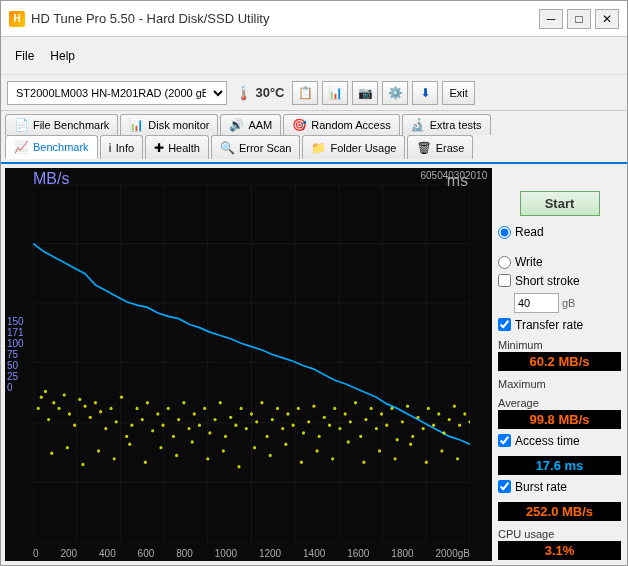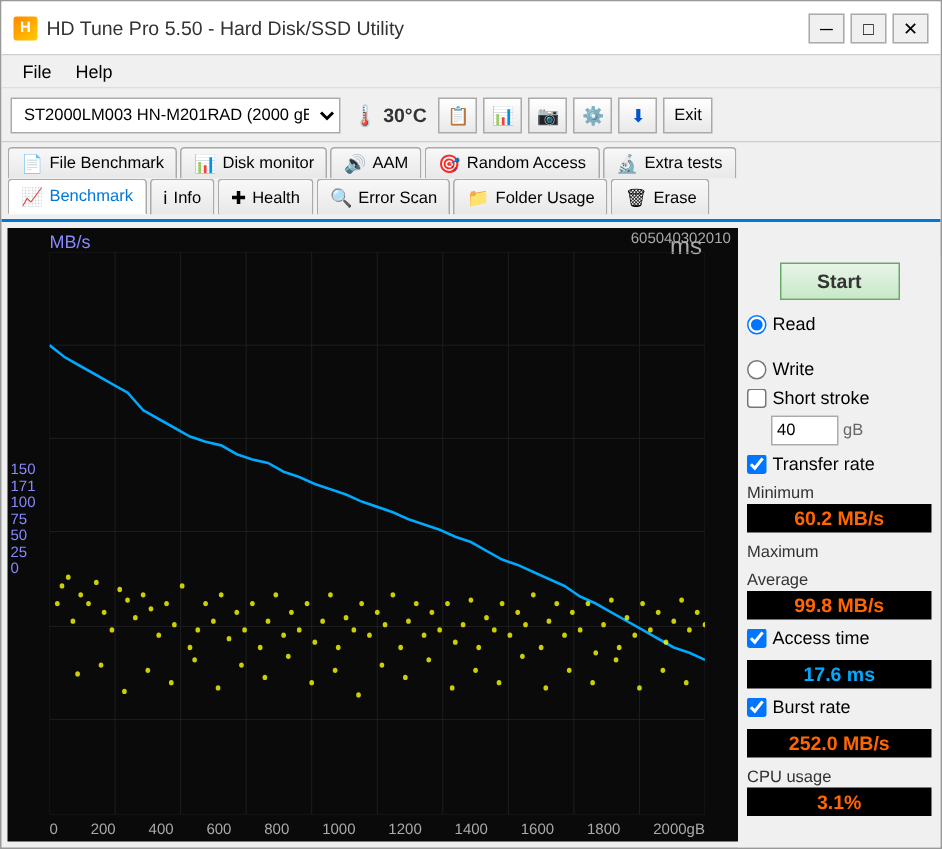--- a/index.html
+++ b/index.html
@@ -6,21 +6,21 @@
     body { font-family: 'Segoe UI', Tahoma, sans-serif; font-size: 12px; background: #f0f0f0; width: 628px; height: 566px; overflow: hidden; }
     
     .window { width: 628px; height: 566px; background: #f0f0f0; border: 1px solid #999; display: flex; flex-direction: column; }
     
     .title-bar { background: #fff; display: flex; align-items: center; justify-content: space-between; padding: 6px 8px; border-bottom: 1px solid #ccc; height: 36px; }
     .title-left { display: flex; align-items: center; gap: 6px; font-size: 13px; color: #333; }
     .title-icon { width: 16px; height: 16px; background: linear-gradient(135deg, #ff8800, #ffcc00); border-radius: 2px; display: flex; align-items: center; justify-content: center; font-size: 10px; color: white; font-weight: bold; }
     .window-controls { display: flex; gap: 4px; }
     .win-btn { width: 24px; height: 20px; border: 1px solid #aaa; background: #f0f0f0; cursor: pointer; display: flex; align-items: center; justify-content: center; font-size: 12px; }
     
-    .menu-bar { display: flex; gap: 0; padding: 2px 6px; background: #f0f0f0; border-bottom: 1px solid #ddd; height: 22px; align-items: center; }
+    .menu-bar { display: flex; gap: 0; padding: 2px 6px; background: #f0f0f0; border-bottom: 1px solid #ddd; height: 38px; align-items: center; }
     .menu-item { padding: 2px 8px; cursor: pointer; font-size: 12px; }
     
     .toolbar { display: flex; align-items: center; gap: 4px; padding: 4px 6px; background: #f0f0f0; border-bottom: 1px solid #ccc; height: 36px; }
     .disk-select { border: 1px solid #aaa; background: white; padding: 2px 4px; font-size: 11px; height: 24px; flex: 1; max-width: 220px; }
     .temp-display { display: flex; align-items: center; gap: 3px; font-size: 13px; font-weight: bold; color: #333; margin: 0 4px; }
     .temp-icon { color: #ff4444; font-size: 14px; }
     .toolbar-btn { border: 1px solid #aaa; background: linear-gradient(to bottom, #fff, #e8e8e8); padding: 2px 6px; cursor: pointer; height: 24px; font-size: 11px; display: flex; align-items: center; }
     .toolbar-icon-btn { border: 1px solid #aaa; background: linear-gradient(to bottom, #fff, #e8e8e8); width: 26px; height: 24px; cursor: pointer; display: flex; align-items: center; justify-content: center; }
     
     .tabs-row1 { display: flex; padding: 3px 4px 0; background: #f0f0f0; gap: 2px; }
@@ -29,32 +29,32 @@
     .tab.active { background: white; border-bottom: 1px solid white; z-index: 1; color: #0078d7; }
     .tab-icon { font-size: 12px; }
     
     .content-area { display: flex; flex: 1; overflow: hidden; }
     
     .chart-area { flex: 1; background: #0a0a0a; position: relative; overflow: hidden; margin: 4px 0 4px 4px; }
     
     .chart-labels-y-left { position: absolute; left: 2px; top: 0; bottom: 20px; display: flex; flex-direction: column; justify-content: center; color: #8888ff; font-size: 10px; padding: 2px 0; }
     .chart-labels-y-right { position: absolute; right: 2px; top: 0; bottom: 20px; display: flex; flex-direction: row; justify-content: space-between; color: #aaa; font-size: 10px; padding: 2px 0; text-align: left; }
     .chart-labels-x { position: absolute; bottom: 2px; left: 30px; right: 24px; display: flex; justify-content: space-between; color: #aaa; font-size: 10px; }
-    .chart-unit-left { position: absolute; top: 2px; left: 28px; color: #8888ff; font-size: 12px; }
+    .chart-unit-left { position: absolute; top: 2px; left: 28px; color: #8888ff; font-size: 16px; }
     .chart-unit-right { position: absolute; top: 4px; right: 24px; color: #aaa; font-size: 16px; }
     
     .right-panel { width: 135px; padding: 4px 6px; display: flex; flex-direction: column; gap: 5px; background: #f0f0f0; margin-top: 23px; }
     
     .start-btn { background: linear-gradient(to bottom, #e8f4e8, #c8e8c8); border: 1px solid #66aa66; padding: 4px 16px; cursor: pointer; font-size: 13px; font-weight: bold; color: #333; align-self: center; width: 80px; text-align: center; }
     
     .radio-group { display: flex; flex-direction: column; gap: 16px; margin-top: 4px; }
     .radio-item { display: flex; align-items: center; gap: 4px; font-size: 12px; }
     .radio-item input[type=radio] { width: 13px; height: 13px; }
     
-    .checkbox-item { display: flex; align-items: center; gap: 4px; font-size: 12px; }
+    .checkbox-item { display: flex; align-items: flex-start; gap: 4px; font-size: 12px; }
     .checkbox-item input[type=checkbox] { width: 13px; height: 13px; }
     
     .stroke-input-row { display: flex; align-items: center; gap: 3px; margin-left: 16px; }
     .stroke-input { width: 45px; border: 1px solid #aaa; padding: 1px 3px; font-size: 11px; height: 20px; }
     .stroke-unit { font-size: 11px; color: #666; }
     
     .stat-block { margin-top: 2px; }
     .stat-label { font-size: 11px; color: #333; }
     .stat-value { background: #000; color: #ff6600; font-size: 13px; font-weight: bold; padding: 2px 6px; text-align: center; margin-top: 1px; width: 100%; }
     .stat-value.blue { color: #00aaff; }

